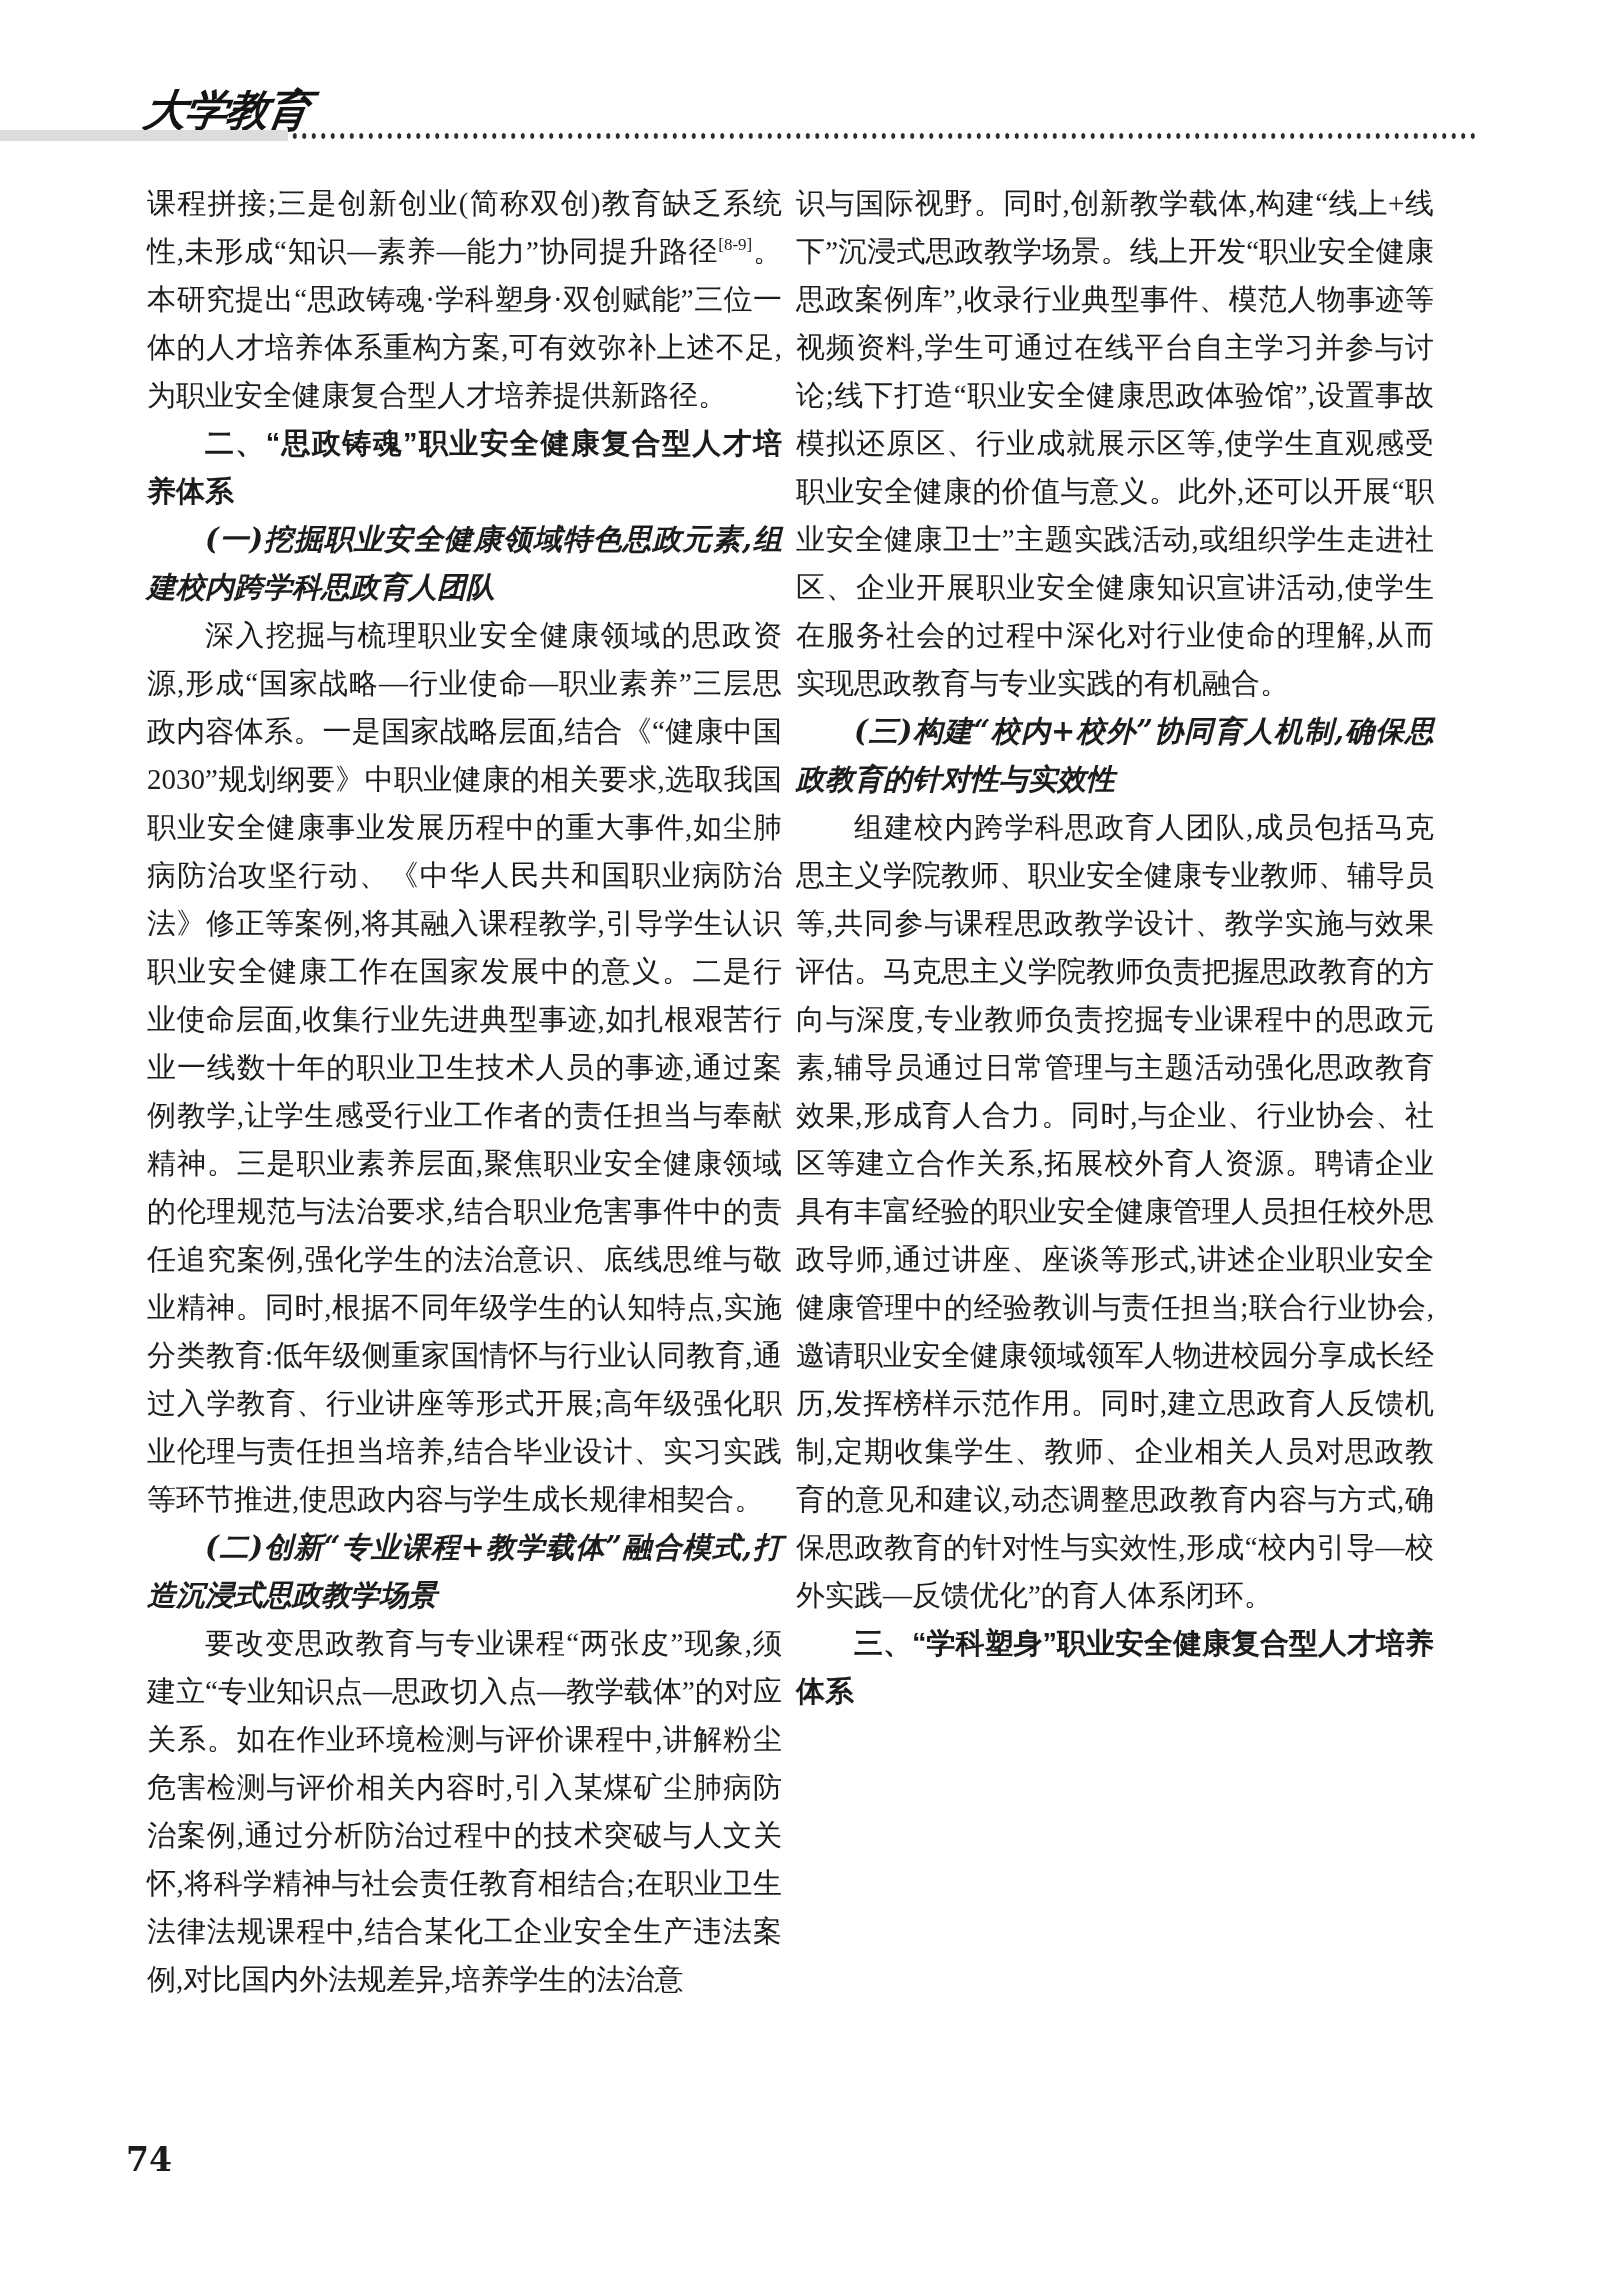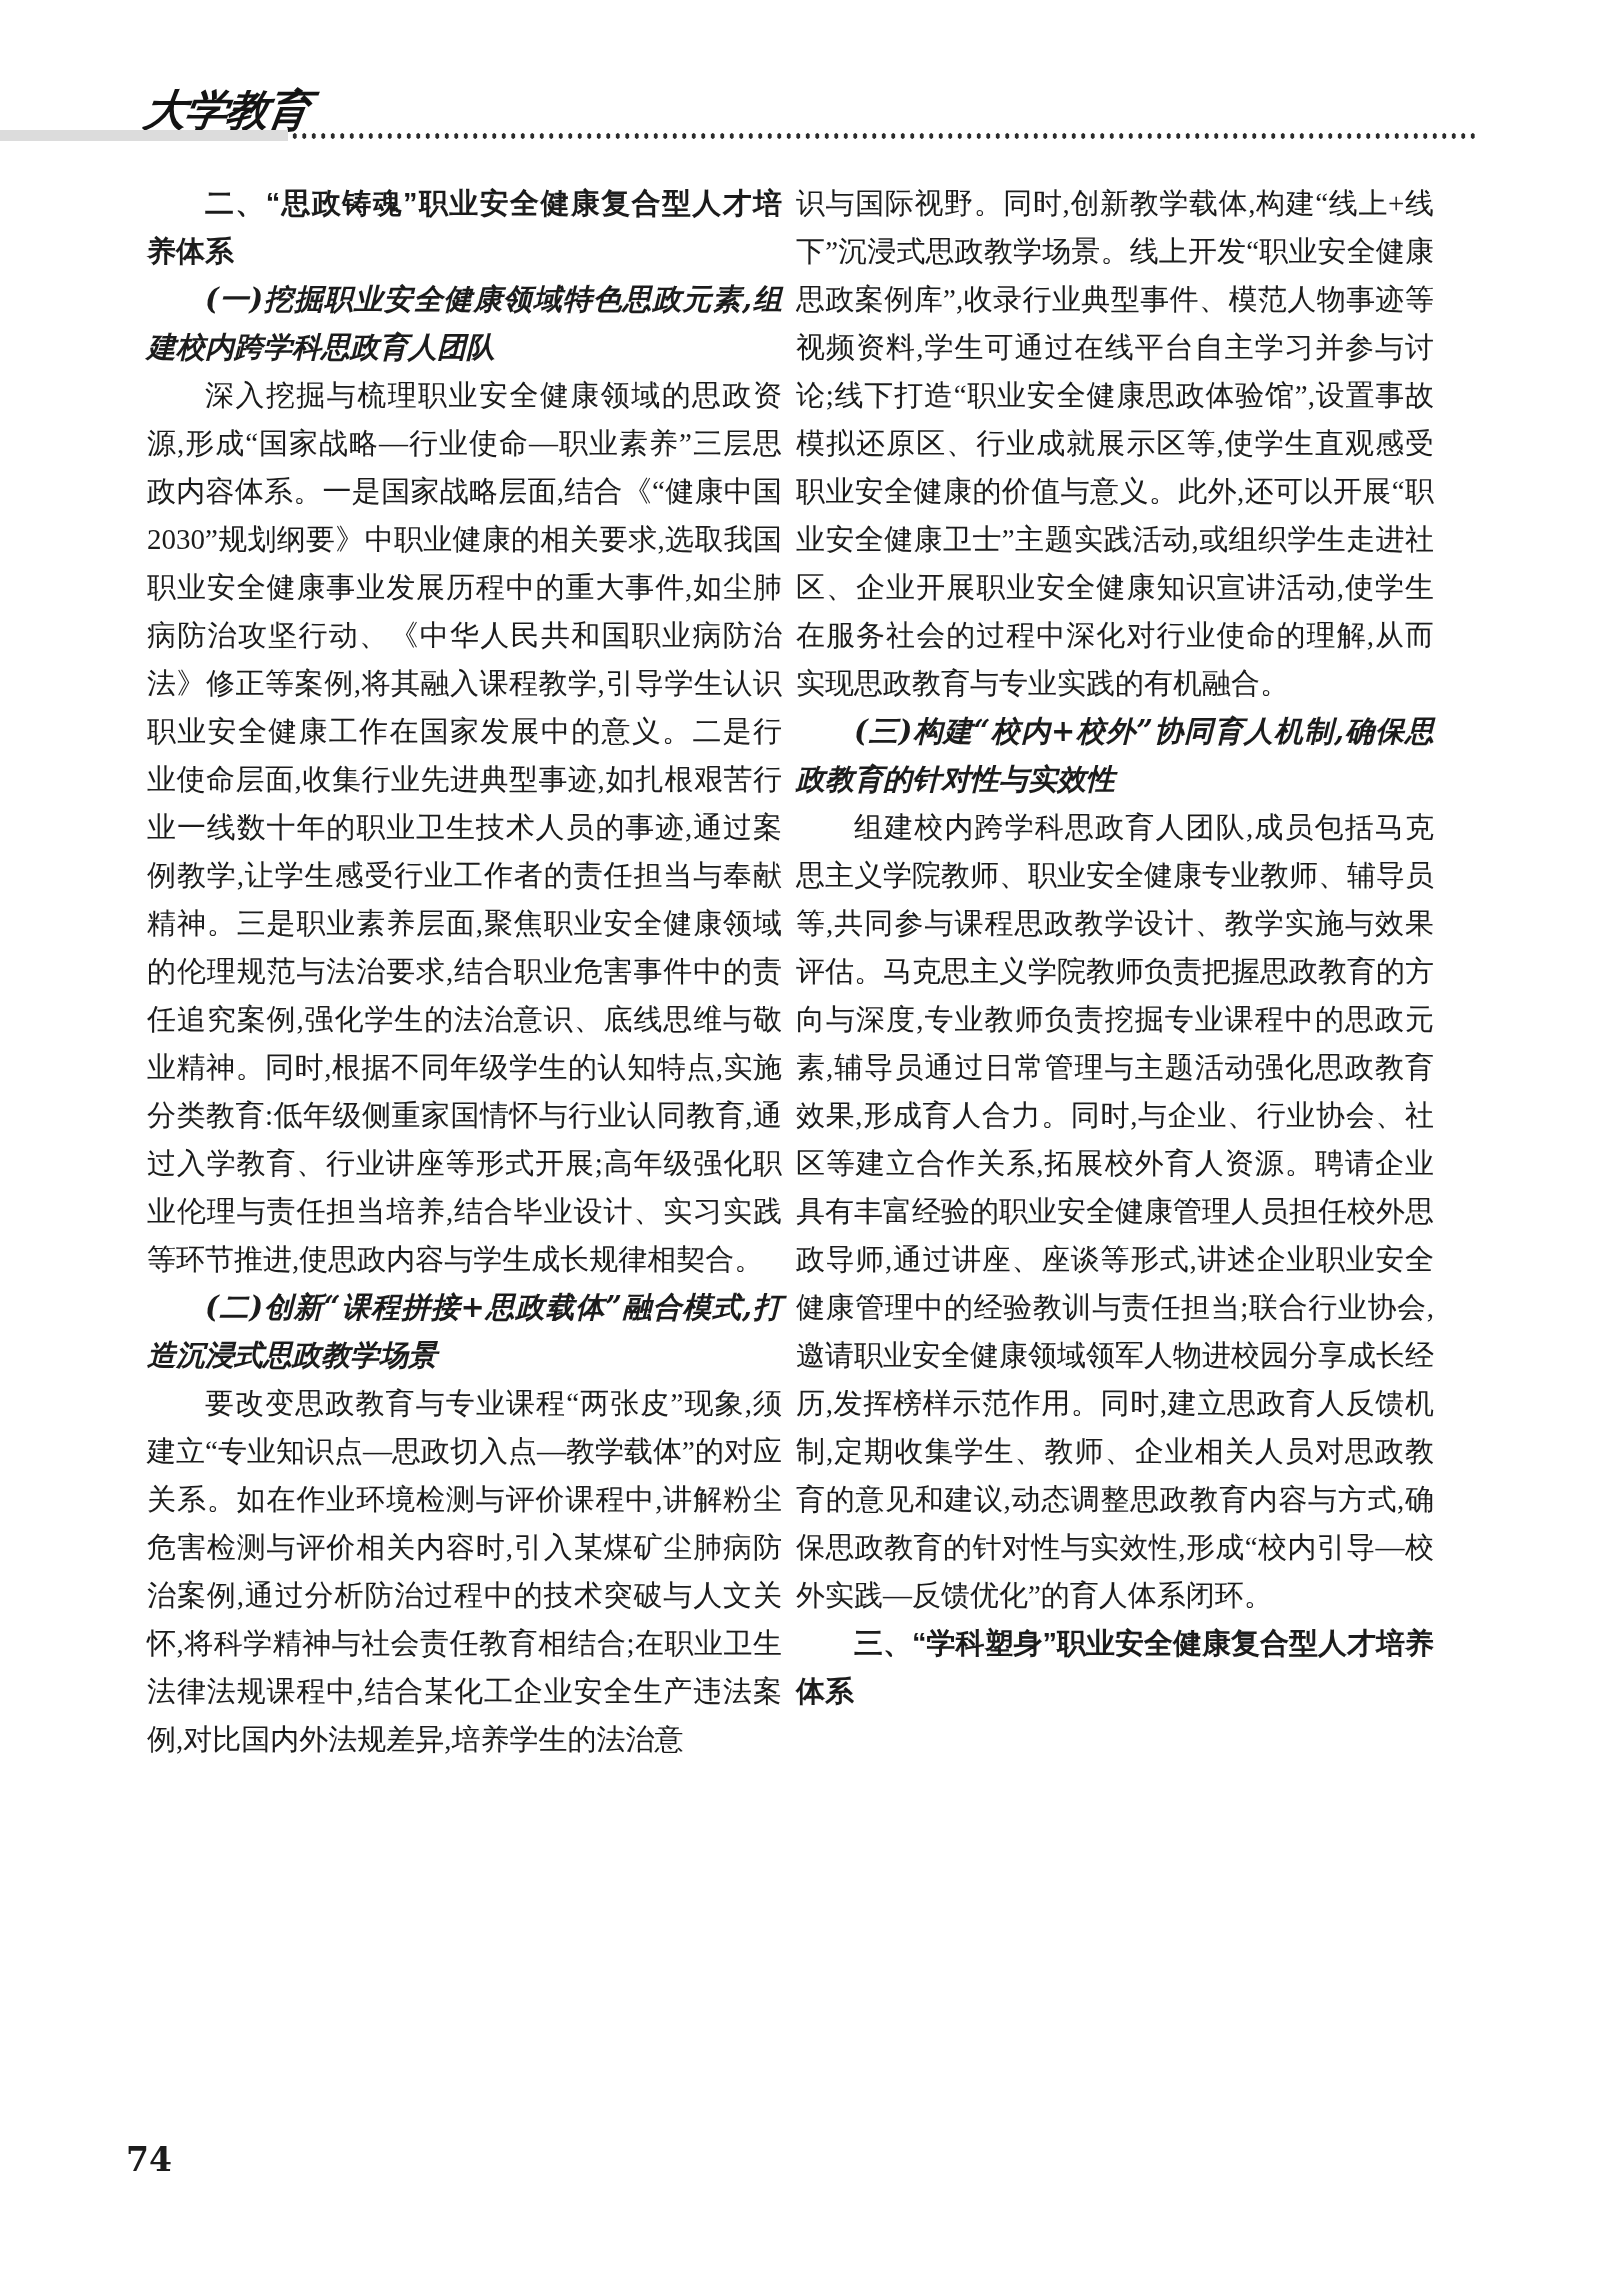--- a/index.html
+++ b/index.html
@@ -97,28 +97,29 @@
 </head>
 <body>
 
 <div class="page">
 
   <div class="journal-logo">大学教育</div>
   <div class="header-bar"></div>
   <div class="dotted-rule"></div>
 
   <div class="col col-left">
+    <p class="body-par cont"><span>课程拼接;三是创新创业(简称双创)教育缺乏系统性,未形成“知识—素养—能力”协同提升路径</span><sup class="cite">[8-9]</sup><span>。本研究提出“思政铸魂·学科塑身·双创赋能”三位一体的人才培养体系重构方案,可有效弥补上述不足,为职业安全健康复合型人才培养提供新路径。</span></p>
 
     <p class="h1">二、“思政铸魂”职业安全健康复合型人才培养体系</p>
 
     <p class="h2">(一)挖掘职业安全健康领域特色思政元素,组建校内跨学科思政育人团队</p>
 
     <p class="body-par">深入挖掘与梳理职业安全健康领域的思政资源,形成“国家战略—行业使命—职业素养”三层思政内容体系。一是国家战略层面,结合《“健康中国2030”规划纲要》中职业健康的相关要求,选取我国职业安全健康事业发展历程中的重大事件,如尘肺病防治攻坚行动、《中华人民共和国职业病防治法》修正等案例,将其融入课程教学,引导学生认识职业安全健康工作在国家发展中的意义。二是行业使命层面,收集行业先进典型事迹,如扎根艰苦行业一线数十年的职业卫生技术人员的事迹,通过案例教学,让学生感受行业工作者的责任担当与奉献精神。三是职业素养层面,聚焦职业安全健康领域的伦理规范与法治要求,结合职业危害事件中的责任追究案例,强化学生的法治意识、底线思维与敬业精神。同时,根据不同年级学生的认知特点,实施分类教育:低年级侧重家国情怀与行业认同教育,通过入学教育、行业讲座等形式开展;高年级强化职业伦理与责任担当培养,结合毕业设计、实习实践等环节推进,使思政内容与学生成长规律相契合。</p>
 
-    <p class="h2">(二)创新“课程拼接+思政载体”融合模式,打造沉浸式思政教学场景</p>
+    <p class="h2">(二)创新“专业课程+教学载体”融合模式,打造沉浸式思政教学场景</p>
 
     <p class="body-par">要改变思政教育与专业课程“两张皮”现象,须建立“专业知识点—思政切入点—教学载体”的对应关系。如在作业环境检测与评价课程中,讲解粉尘危害检测与评价相关内容时,引入某煤矿尘肺病防治案例,通过分析防治过程中的技术突破与人文关怀,将科学精神与社会责任教育相结合;在职业卫生法律法规课程中,结合某化工企业安全生产违法案例,对比国内外法规差异,培养学生的法治意</p>
   </div>
 
   <div class="col col-right">
     <p class="body-par cont">识与国际视野。同时,创新教学载体,构建“线上+线下”沉浸式思政教学场景。线上开发“职业安全健康思政案例库”,收录行业典型事件、模范人物事迹等视频资料,学生可通过在线平台自主学习并参与讨论;线下打造“职业安全健康思政体验馆”,设置事故模拟还原区、行业成就展示区等,使学生直观感受职业安全健康的价值与意义。此外,还可以开展“职业安全健康卫士”主题实践活动,或组织学生走进社区、企业开展职业安全健康知识宣讲活动,使学生在服务社会的过程中深化对行业使命的理解,从而实现思政教育与专业实践的有机融合。</p>
 
     <p class="h2">(三)构建“校内+校外”协同育人机制,确保思政教育的针对性与实效性</p>
 
     <p class="body-par">组建校内跨学科思政育人团队,成员包括马克思主义学院教师、职业安全健康专业教师、辅导员等,共同参与课程思政教学设计、教学实施与效果评估。马克思主义学院教师负责把握思政教育的方向与深度,专业教师负责挖掘专业课程中的思政元素,辅导员通过日常管理与主题活动强化思政教育效果,形成育人合力。同时,与企业、行业协会、社区等建立合作关系,拓展校外育人资源。聘请企业具有丰富经验的职业安全健康管理人员担任校外思政导师,通过讲座、座谈等形式,讲述企业职业安全健康管理中的经验教训与责任担当;联合行业协会,邀请职业安全健康领域领军人物进校园分享成长经历,发挥榜样示范作用。同时,建立思政育人反馈机制,定期收集学生、教师、企业相关人员对思政教育的意见和建议,动态调整思政教育内容与方式,确保思政教育的针对性与实效性,形成“校内引导—校外实践—反馈优化”的育人体系闭环。</p>

